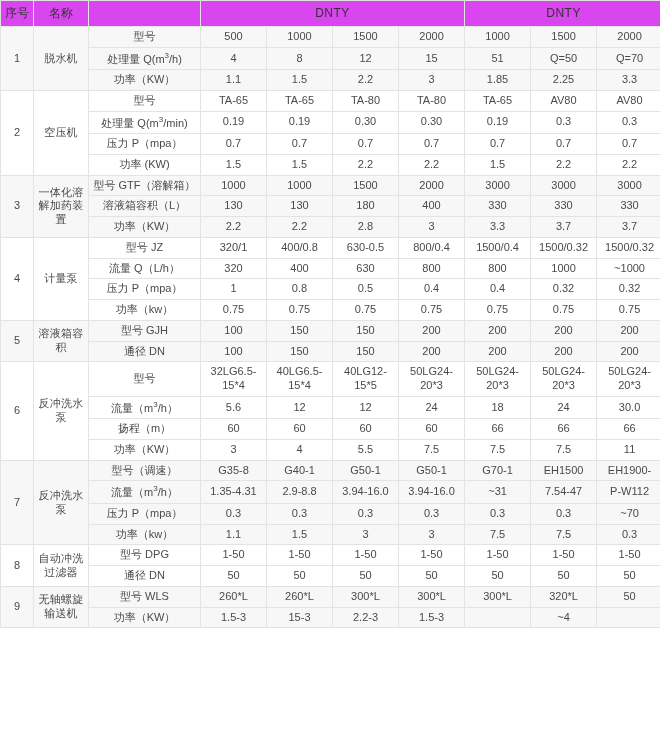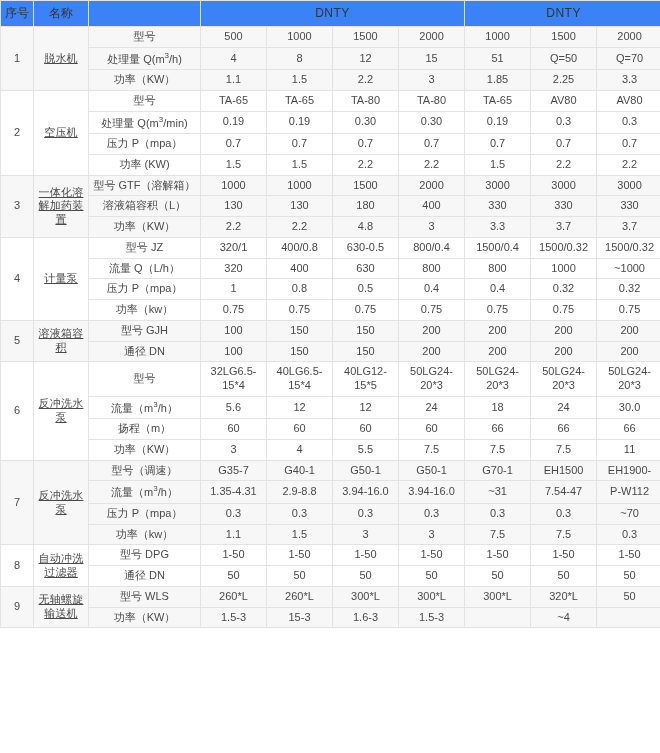--- a/index.html
+++ b/index.html
@@ -23,39 +23,38 @@
     border: 1px solid #e3e3e3;
     text-align: center;
     vertical-align: middle;
     padding: 3px 2px;
     font-weight: normal;
     line-height: 1.25;
     color: #4a4a4a;
     font-size: 11px;
   }
   table.spec thead th {
-    background: #3b82f6;
+    background: #d946ef;
     font-size: 12px;
     color: #333333;
     height: 26px;
   }
   col.c-no { width: 33px; }
   col.c-name { width: 55px; }
   col.c-param { width: 112px; }
   col.c-val { width: 66px; }
 
   td.no-cell {
     font-size: 12px;
     color: #444;
   }
   td.name-cell {
     font-size: 11.5px;
     color: #3d3d3d;
     letter-spacing: 0.2px;
-    text-decoration: underline;
   }
   td.param-cell {
     text-align: center;
     color: #4a4a4a;
   }
   tr.band-a td { background: #f7f7f7; }
   tr.band-b td { background: #ffffff; }
   td.group-a { background: #f7f7f7; }
   td.group-b { background: #ffffff; }
   sup { font-size: 8px; vertical-align: super; }
@@ -180,21 +179,21 @@
         <td>180</td>
         <td>400</td>
         <td>330</td>
         <td>330</td>
         <td>330</td>
       </tr>
       <tr class="band-a">
         <td class="param-cell">功率（KW）</td>
         <td>2.2</td>
         <td>2.2</td>
-        <td>4.8</td>
+        <td>2.8</td>
         <td>3</td>
         <td>3.3</td>
         <td>3.7</td>
         <td>3.7</td>
       </tr>
       <tr class="band-b">
         <td class="no-cell group-b" rowspan="4">4</td>
         <td class="name-cell group-b" rowspan="4">计量泵</td>
         <td class="param-cell">型号 JZ</td>
         <td>320/1</td>
@@ -296,21 +295,21 @@
         <td>5.5</td>
         <td>7.5</td>
         <td>7.5</td>
         <td>7.5</td>
         <td>11</td>
       </tr>
       <tr class="band-a">
         <td class="no-cell group-a" rowspan="4">7</td>
         <td class="name-cell group-a" rowspan="4">反冲洗水泵</td>
         <td class="param-cell">型号（调速）</td>
-        <td>G35-7</td>
+        <td>G35-8</td>
         <td>G40-1</td>
         <td>G50-1</td>
         <td>G50-1</td>
         <td>G70-1</td>
         <td>EH1500</td>
         <td>EH1900-</td>
       </tr>
       <tr class="band-a">
         <td class="param-cell">流量（m<sup>3</sup>/h）</td>
         <td>1.35-4.31</td>
@@ -372,20 +371,20 @@
         <td>300*L</td>
         <td>300*L</td>
         <td>300*L</td>
         <td>320*L</td>
         <td>50</td>
       </tr>
       <tr class="band-a">
         <td class="param-cell">功率（KW）</td>
         <td>1.5-3</td>
         <td>15-3</td>
-        <td>1.6-3</td>
+        <td>2.2-3</td>
         <td>1.5-3</td>
         <td></td>
         <td>~4</td>
         <td></td>
       </tr>
     </tbody>
 </table>
 
 </body></html>

